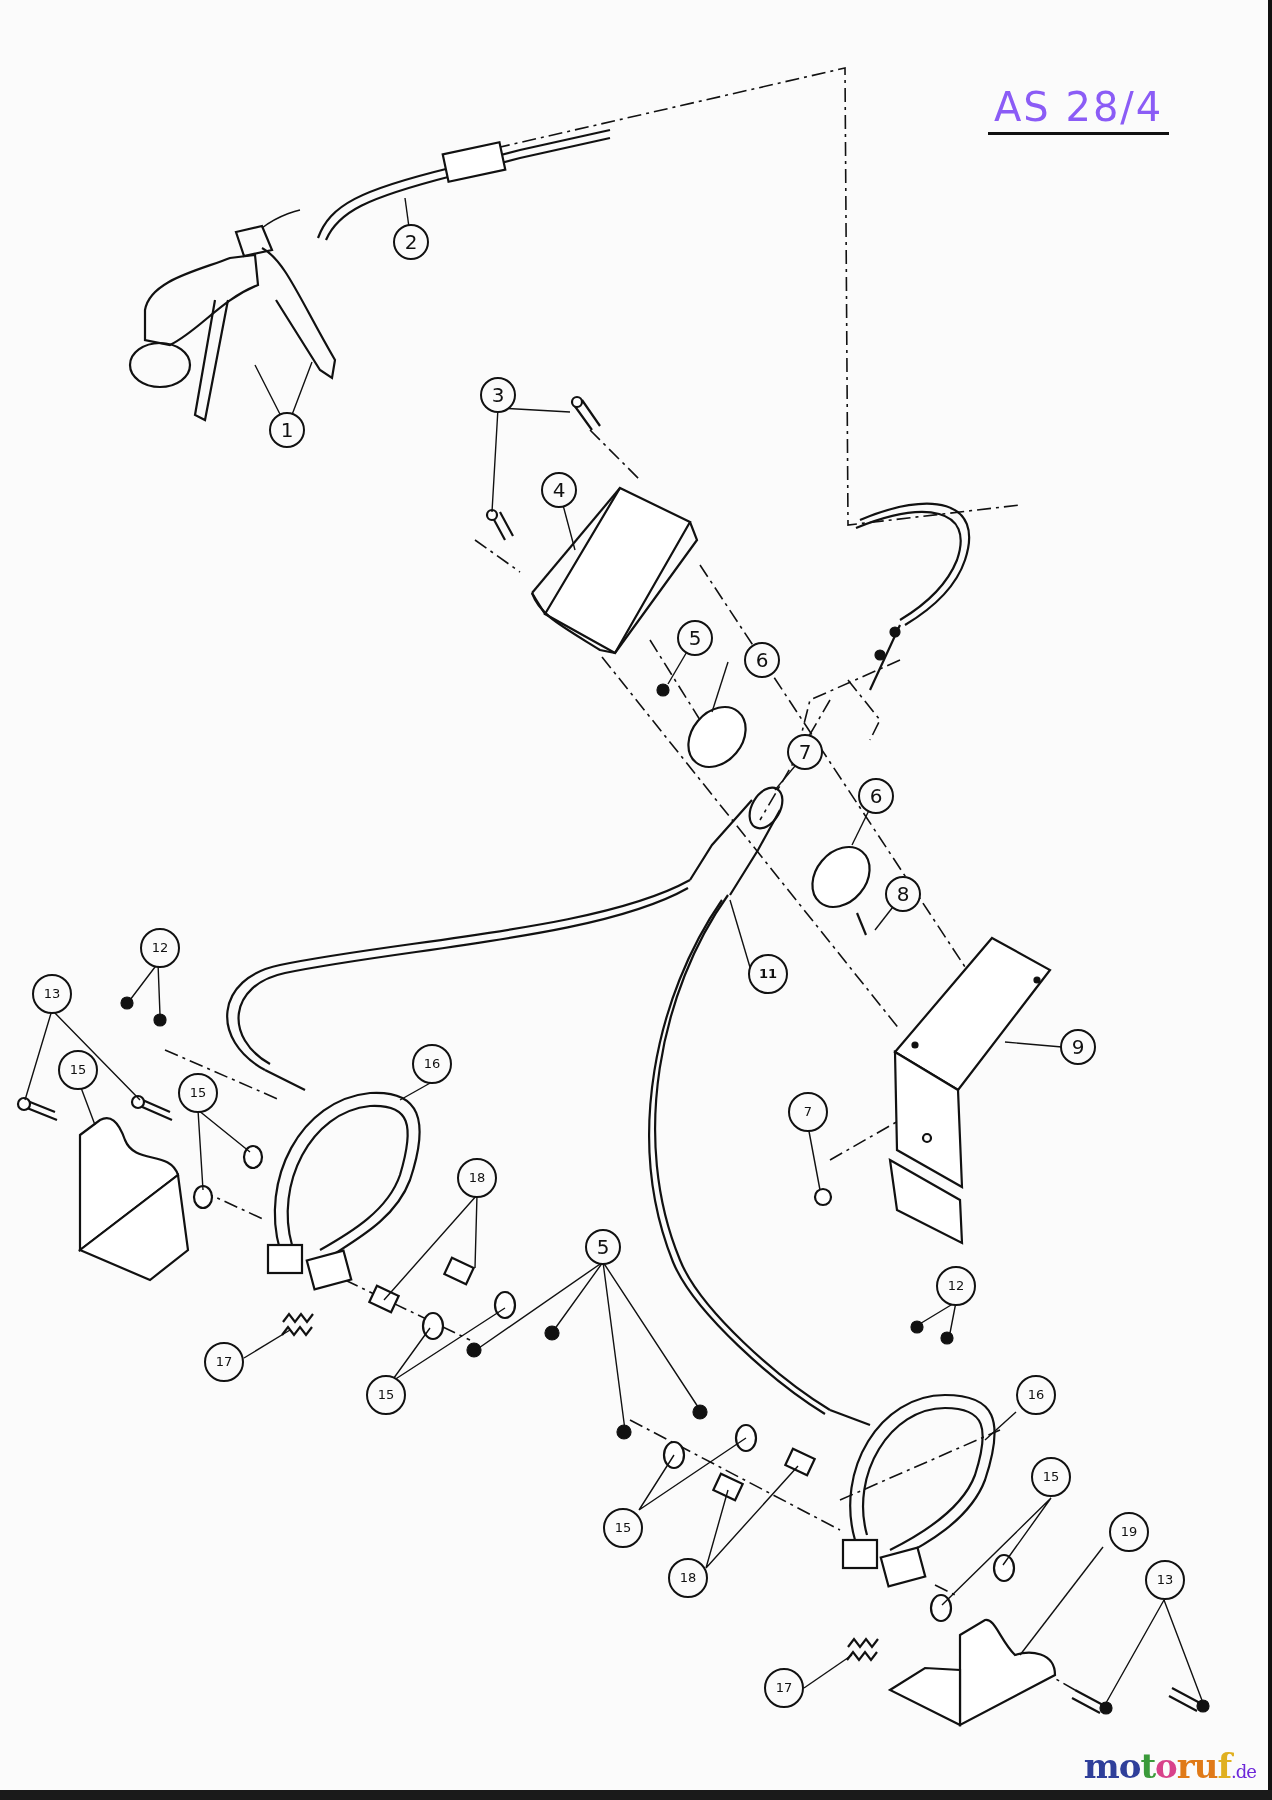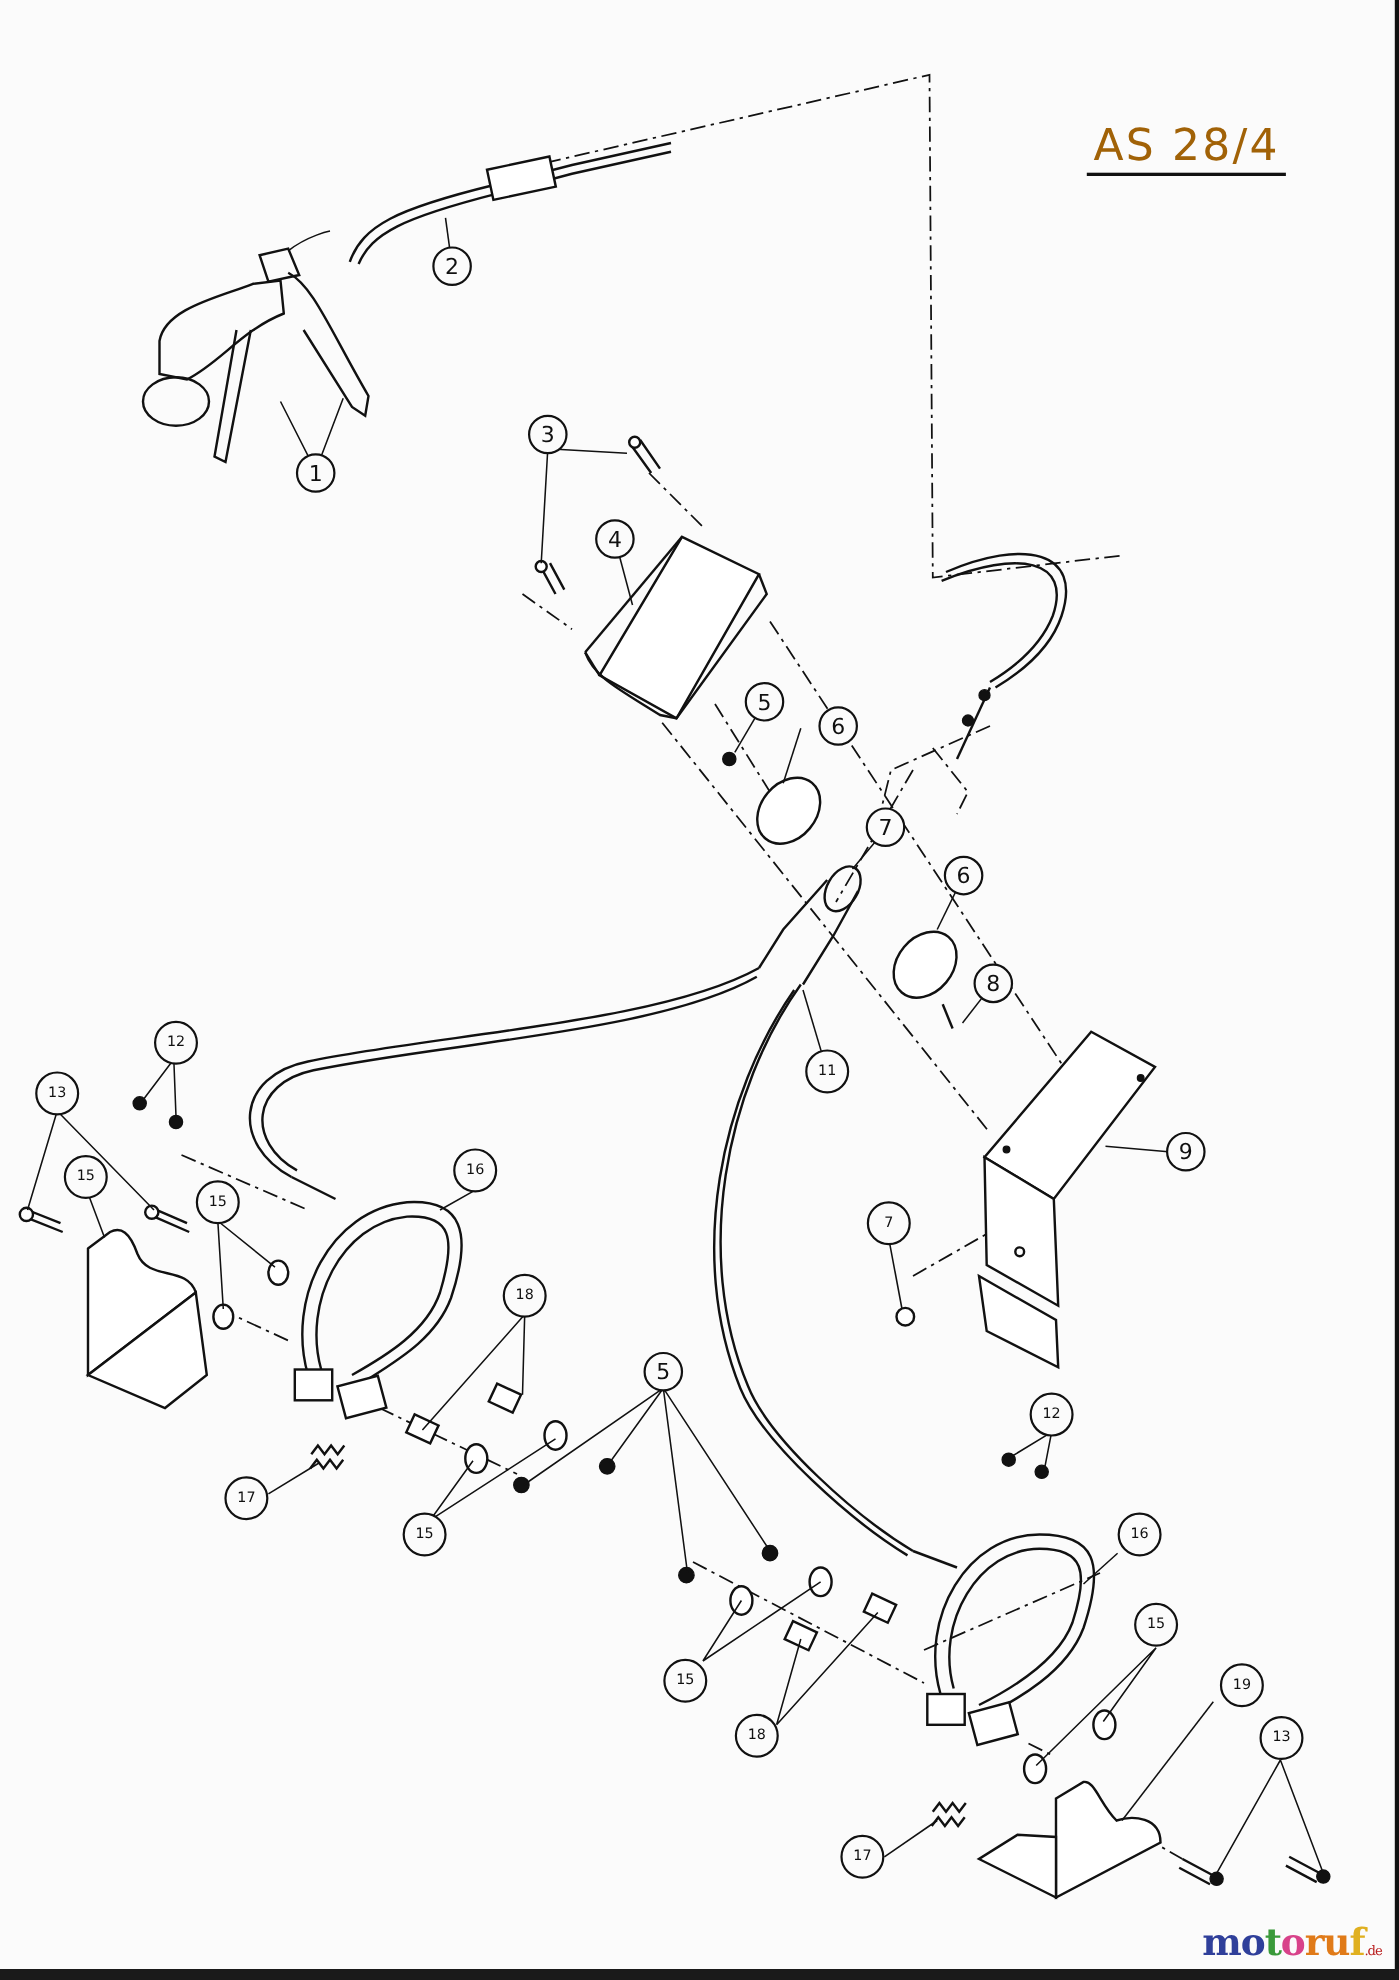--- a/index.html
+++ b/index.html
@@ -5,37 +5,37 @@
   html, body { margin: 0; padding: 0; }
   body {
     width: 1272px; height: 1800px; position: relative; overflow: hidden;
     background: #fbfbfb;
     font-family: "Liberation Sans", sans-serif;
   }
   #sheet { position: absolute; left: 0; top: 0; width: 1272px; height: 1800px; }
   #right-edge { position: absolute; right: 0; top: 0; width: 4px; height: 1800px; background: #111; }
   #bottom-bar { position: absolute; left: 0; bottom: 0; width: 1272px; height: 10px; background: #1a1a1a; }
   #title {
-    position: absolute; left: 988px; top: 109px;
+    position: absolute; left: 988px; top: 84px;
     font-family: "DejaVu Sans", sans-serif; font-size: 40px; letter-spacing: 2px;
-    color: #a16207; border-bottom: 3px solid #111; padding: 0 6px 2px 6px;
+    color: #8b5cf6; border-bottom: 3px solid #111; padding: 0 6px 2px 6px;
   }
   .callout {
     position: absolute; width: 32px; height: 32px; border-radius: 50%;
     border: 2px solid #111; background: #fbfbfb;
     font-family: "DejaVu Sans", sans-serif; font-size: 20px; line-height: 32px;
     text-align: center; color: #111; box-sizing: content-box;
     margin-left: -18px; margin-top: -18px; cursor: pointer;
   }
   .callout.wide { width: 36px; height: 36px; line-height: 36px; font-size: 13px; margin-left: -20px; margin-top: -20px; }
   #watermark {
     position: absolute; right: 16px; bottom: 14px;
     font-family: "DejaVu Serif", serif; font-size: 34px; font-weight: bold; letter-spacing: -1px;
   }
-  #watermark .de { font-size: 12px; font-weight: normal; color: #b91c1c; }
+  #watermark .de { font-size: 18px; font-weight: normal; color: #6d28d9; }
   svg .ln { stroke: #111; stroke-width: 2.2; fill: none; }
   svg .thin { stroke: #111; stroke-width: 1.4; fill: none; }
   svg .dash { stroke: #111; stroke-width: 1.6; fill: none; stroke-dasharray: 14 5 3 5; }
   svg .fillw { fill: #fff; stroke: #111; stroke-width: 2.2; }
   svg .dark { fill: #111; stroke: #111; stroke-width: 1.2; }
 </style>
 </head>
 <body>
 
 <div id="sheet">
@@ -233,21 +233,21 @@
   <div class="callout" style="left:411px;top:242px;">2</div>
   <div class="callout" style="left:498px;top:395px;">3</div>
   <div class="callout" style="left:559px;top:490px;">4</div>
   <div class="callout" style="left:695px;top:638px;">5</div>
   <div class="callout" style="left:762px;top:660px;">6</div>
   <div class="callout" style="left:805px;top:752px;">7</div>
   <div class="callout" style="left:876px;top:796px;">6</div>
   <div class="callout" style="left:903px;top:894px;">8</div>
   <div class="callout" style="left:1078px;top:1047px;">9</div>
   <div class="callout wide" style="left:808px;top:1112px;">7</div>
-  <div class="callout wide" style="left:752px;top:974px;">11</div>
+  <div class="callout wide" style="left:768px;top:974px;font-weight:bold;">11</div>
   <div class="callout wide" style="left:160px;top:948px;">12</div>
   <div class="callout wide" style="left:52px;top:994px;">13</div>
   <div class="callout wide" style="left:78px;top:1070px;">15</div>
   <div class="callout wide" style="left:198px;top:1093px;">15</div>
   <div class="callout wide" style="left:432px;top:1064px;">16</div>
   <div class="callout wide" style="left:477px;top:1178px;">18</div>
   <div class="callout" style="left:603px;top:1247px;">5</div>
   <div class="callout wide" style="left:224px;top:1362px;">17</div>
   <div class="callout wide" style="left:386px;top:1395px;">15</div>
   <div class="callout wide" style="left:956px;top:1286px;">12</div>

